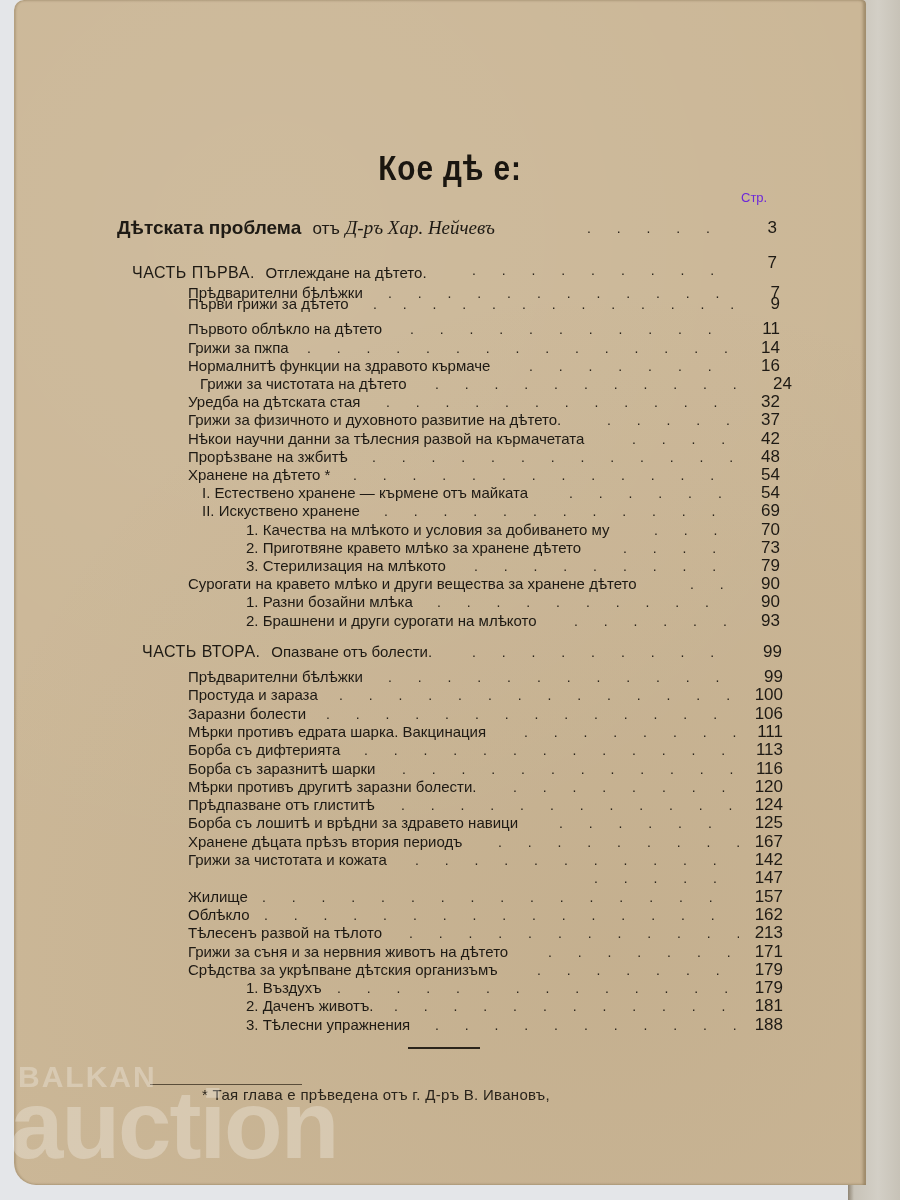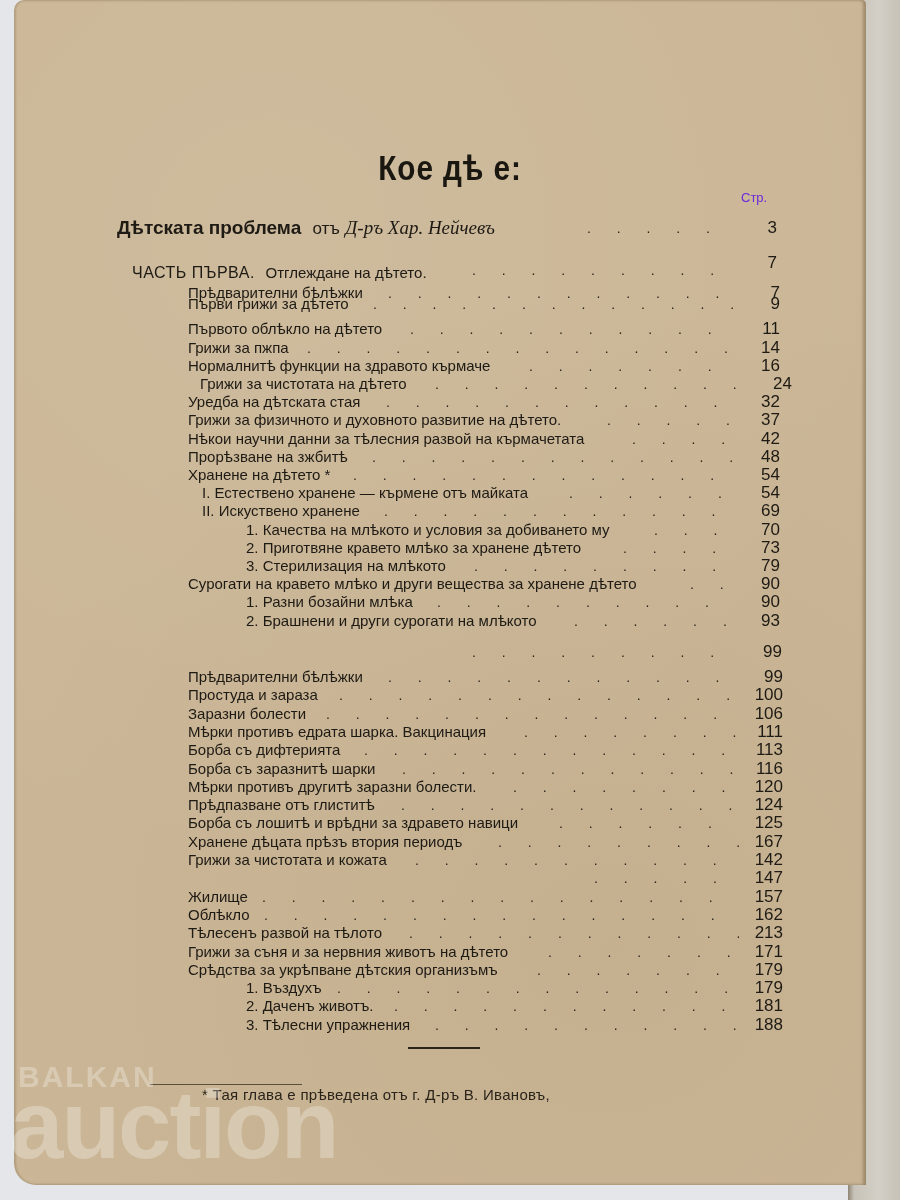--- a/index.html
+++ b/index.html
@@ -108,20 +108,24 @@
     <div class="row entry" style="top: 501.4px; left: 202px; width: 578px;"><span class="label">II. Искуствено хранене</span><span class="dots" style="left: 182px; right: 44px;">. . . . . . . . . . . . . . . . . . . . . . . . . . . . .</span><span class="page-num">69</span></div>
     <div class="row entry" style="top: 519.6px; left: 246px; width: 534px;"><span class="label">1. Качества на млѣкото и условия за добиването му</span><span class="dots" style="left: 408px; right: 44px;">. . . . . . . . . . . . . . . . . . . . . . . . . . . . .</span><span class="page-num">70</span></div>
     <div class="row entry" style="top: 537.8px; left: 246px; width: 534px;"><span class="label">2. Приготвяне кравето млѣко за хранене дѣтето</span><span class="dots" style="left: 377px; right: 44px;">. . . . . . . . . . . . . . . . . . . . . . . . . . . . .</span><span class="page-num">73</span></div>
     <div class="row entry" style="top: 556px; left: 246px; width: 534px;"><span class="label">3. Стерилизация на млѣкото</span><span class="dots" style="left: 228px; right: 44px;">. . . . . . . . . . . . . . . . . . . . . . . . . . . . .</span><span class="page-num">79</span></div>
     <div class="row entry" style="top: 574.2px; left: 188px; width: 592px;"><span class="label">Сурогати на кравето млѣко и други вещества за хранене дѣтето</span><span class="dots" style="left: 502px; right: 44px;">. . . . . . . . . . . . . . . . . . . . . . . . . . . . .</span><span class="page-num">90</span></div>
     <div class="row entry" style="top: 592.4px; left: 246px; width: 534px;"><span class="label">1. Разни бозайни млѣка</span><span class="dots" style="left: 191px; right: 44px;">. . . . . . . . . . . . . . . . . . . . . . . . . . . . .</span><span class="page-num">90</span></div>
     <div class="row entry" style="top: 610.6px; left: 246px; width: 534px;"><span class="label">2. Брашнени и други сурогати на млѣкото</span><span class="dots" style="left: 328px; right: 44px;">. . . . . . . . . . . . . . . . . . . . . . . . . . . . .</span><span class="page-num">93</span></div>
   </div>
 
 <div class="row part" style="left:142px; top:642px; width:640px;">
+  <span class="label">
+    <span class="part-name">ЧАСТЬ ВТОРА.</span>
+    <span class="part-title">Опазване отъ болести.</span>
+  </span>
   <span class="dots" style="left:330px; right:44px;">. . . . . . . . . . . . . .</span>
   <span class="page-num">99</span>
 </div>
 
 <div id="part-two-list">
     <div class="row entry" style="top: 667px; left: 188px; width: 595px;"><span class="label">Прѣдварителни бѣлѣжки</span><span class="dots" style="left: 200px; right: 44px;">. . . . . . . . . . . . . . . . . . . . . . . . . . . . .</span><span class="page-num">99</span></div>
     <div class="row entry" style="top: 685.3px; left: 188px; width: 595px;"><span class="label">Простуда и зараза</span><span class="dots" style="left: 151px; right: 44px;">. . . . . . . . . . . . . . . . . . . . . . . . . . . . .</span><span class="page-num">100</span></div>
     <div class="row entry" style="top: 703.6px; left: 188px; width: 595px;"><span class="label">Заразни болести</span><span class="dots" style="left: 138px; right: 44px;">. . . . . . . . . . . . . . . . . . . . . . . . . . . . .</span><span class="page-num">106</span></div>
     <div class="row entry" style="top: 721.9px; left: 188px; width: 595px;"><span class="label">Мѣрки противъ едрата шарка. Вакцинация</span><span class="dots" style="left: 336px; right: 44px;">. . . . . . . . . . . . . . . . . . . . . . . . . . . . .</span><span class="page-num">111</span></div>
     <div class="row entry" style="top: 740.2px; left: 188px; width: 595px;"><span class="label">Борба съ дифтерията</span><span class="dots" style="left: 176px; right: 44px;">. . . . . . . . . . . . . . . . . . . . . . . . . . . . .</span><span class="page-num">113</span></div>

